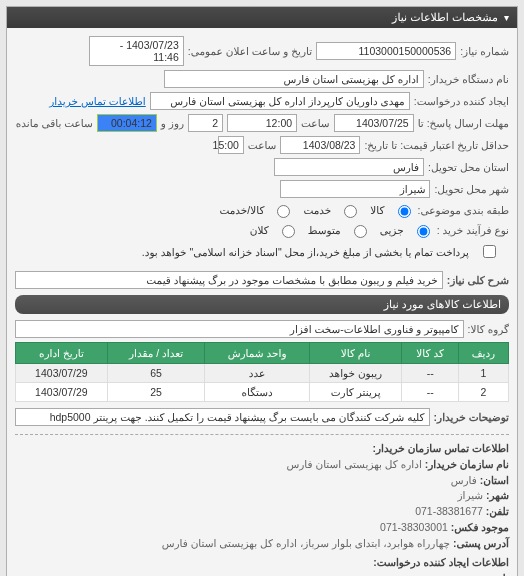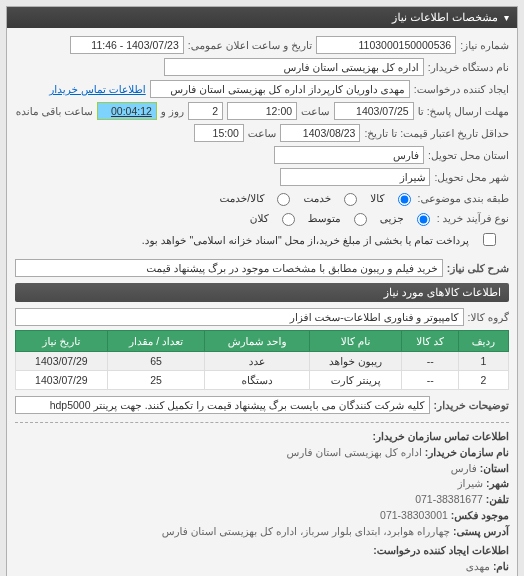--- a/index.html
+++ b/index.html
@@ -45,34 +45,33 @@
   .field {
     background: #fff;
     border: 1px solid #aaa;
     padding: 2px 4px;
     min-height: 18px;
     font-size: 10.5px;
     display: inline-flex;
     align-items: center;
   }
   .highlight {
-    background: #7dd3fc;
+    background: #3b82f6;
     border-color: #9acc4e;
-    text-decoration: underline;
   }
   .radio-grp { display: inline-flex; align-items: center; gap: 10px; }
   .radio-grp label { display: inline-flex; align-items: center; gap: 8px; font-size: 10.5px; }
   .chk-grp label { display: inline-flex; align-items: center; gap: 10px; font-size: 10.5px; }
   .section-title {
     background: linear-gradient(#5a5a5a, #4a4a4a);
     color: #fff;
     padding: 3px 8px;
     margin: 6px 0;
     font-size: 11px;
-    border-radius: 2px;
+    border-radius: 8px;
   }
   table.items {
     width: 100%;
     border-collapse: collapse;
     font-size: 10.5px;
     margin-top: 4px;
   }
   table.items th {
     background: #3fa26b;
     color: #fff;
@@ -107,21 +106,21 @@
     <span>مشخصات اطلاعات نیاز</span>
   </div>
   <div class="panel-body">
 
     <div class="row">
       <span class="lbl">شماره نیاز:</span>
       <span class="field" style="width:140px">
           <span>1103000150000536</span>
         </span>
       <span class="lbl">تاریخ و ساعت اعلان عمومی:</span>
-      <span class="field" style="width:114px">
+      <span class="field" style="width:95px">
           <span>1403/07/23 - 11:46</span>
         </span>
     </div>
 
     <div class="row">
       <span class="lbl">نام دستگاه خریدار:</span>
       <span class="field flex1" style="max-width:260px">
           <span>اداره کل بهزیستی استان فارس</span>
         </span>
     </div>
@@ -152,21 +151,21 @@
         </span>
       <span class="lbl">ساعت باقی مانده</span>
     </div>
 
     <div class="row">
       <span class="lbl">حداقل تاریخ اعتبار قیمت: تا تاریخ:</span>
       <span class="field" style="width:80px">
           <span>1403/08/23</span>
         </span>
       <span class="lbl">ساعت</span>
-      <span class="field" style="width:50px">
+      <span class="field" style="width:26px">
           <span>15:00</span>
         </span>
     </div>
 
     <div class="row">
       <span class="lbl">استان محل تحویل:</span>
       <span class="field" style="width:150px">
           <span>فارس</span>
         </span>
     </div>
@@ -237,21 +236,21 @@
     </div>
 
     <table class="items">
       <thead>
         <tr>
           <th>ردیف</th>
           <th>کد کالا</th>
           <th>نام کالا</th>
           <th>واحد شمارش</th>
           <th>تعداد / مقدار</th>
-          <th>تاریخ نیاز</th>
+          <th>تاریخ اداره</th>
         </tr>
       </thead>
       <tbody>
         <tr>
           <td>1</td>
           <td>--</td>
           <td>ریبون خواهد</td>
           <td>عدد</td>
           <td>65</td>
           <td>1403/07/29</td>

